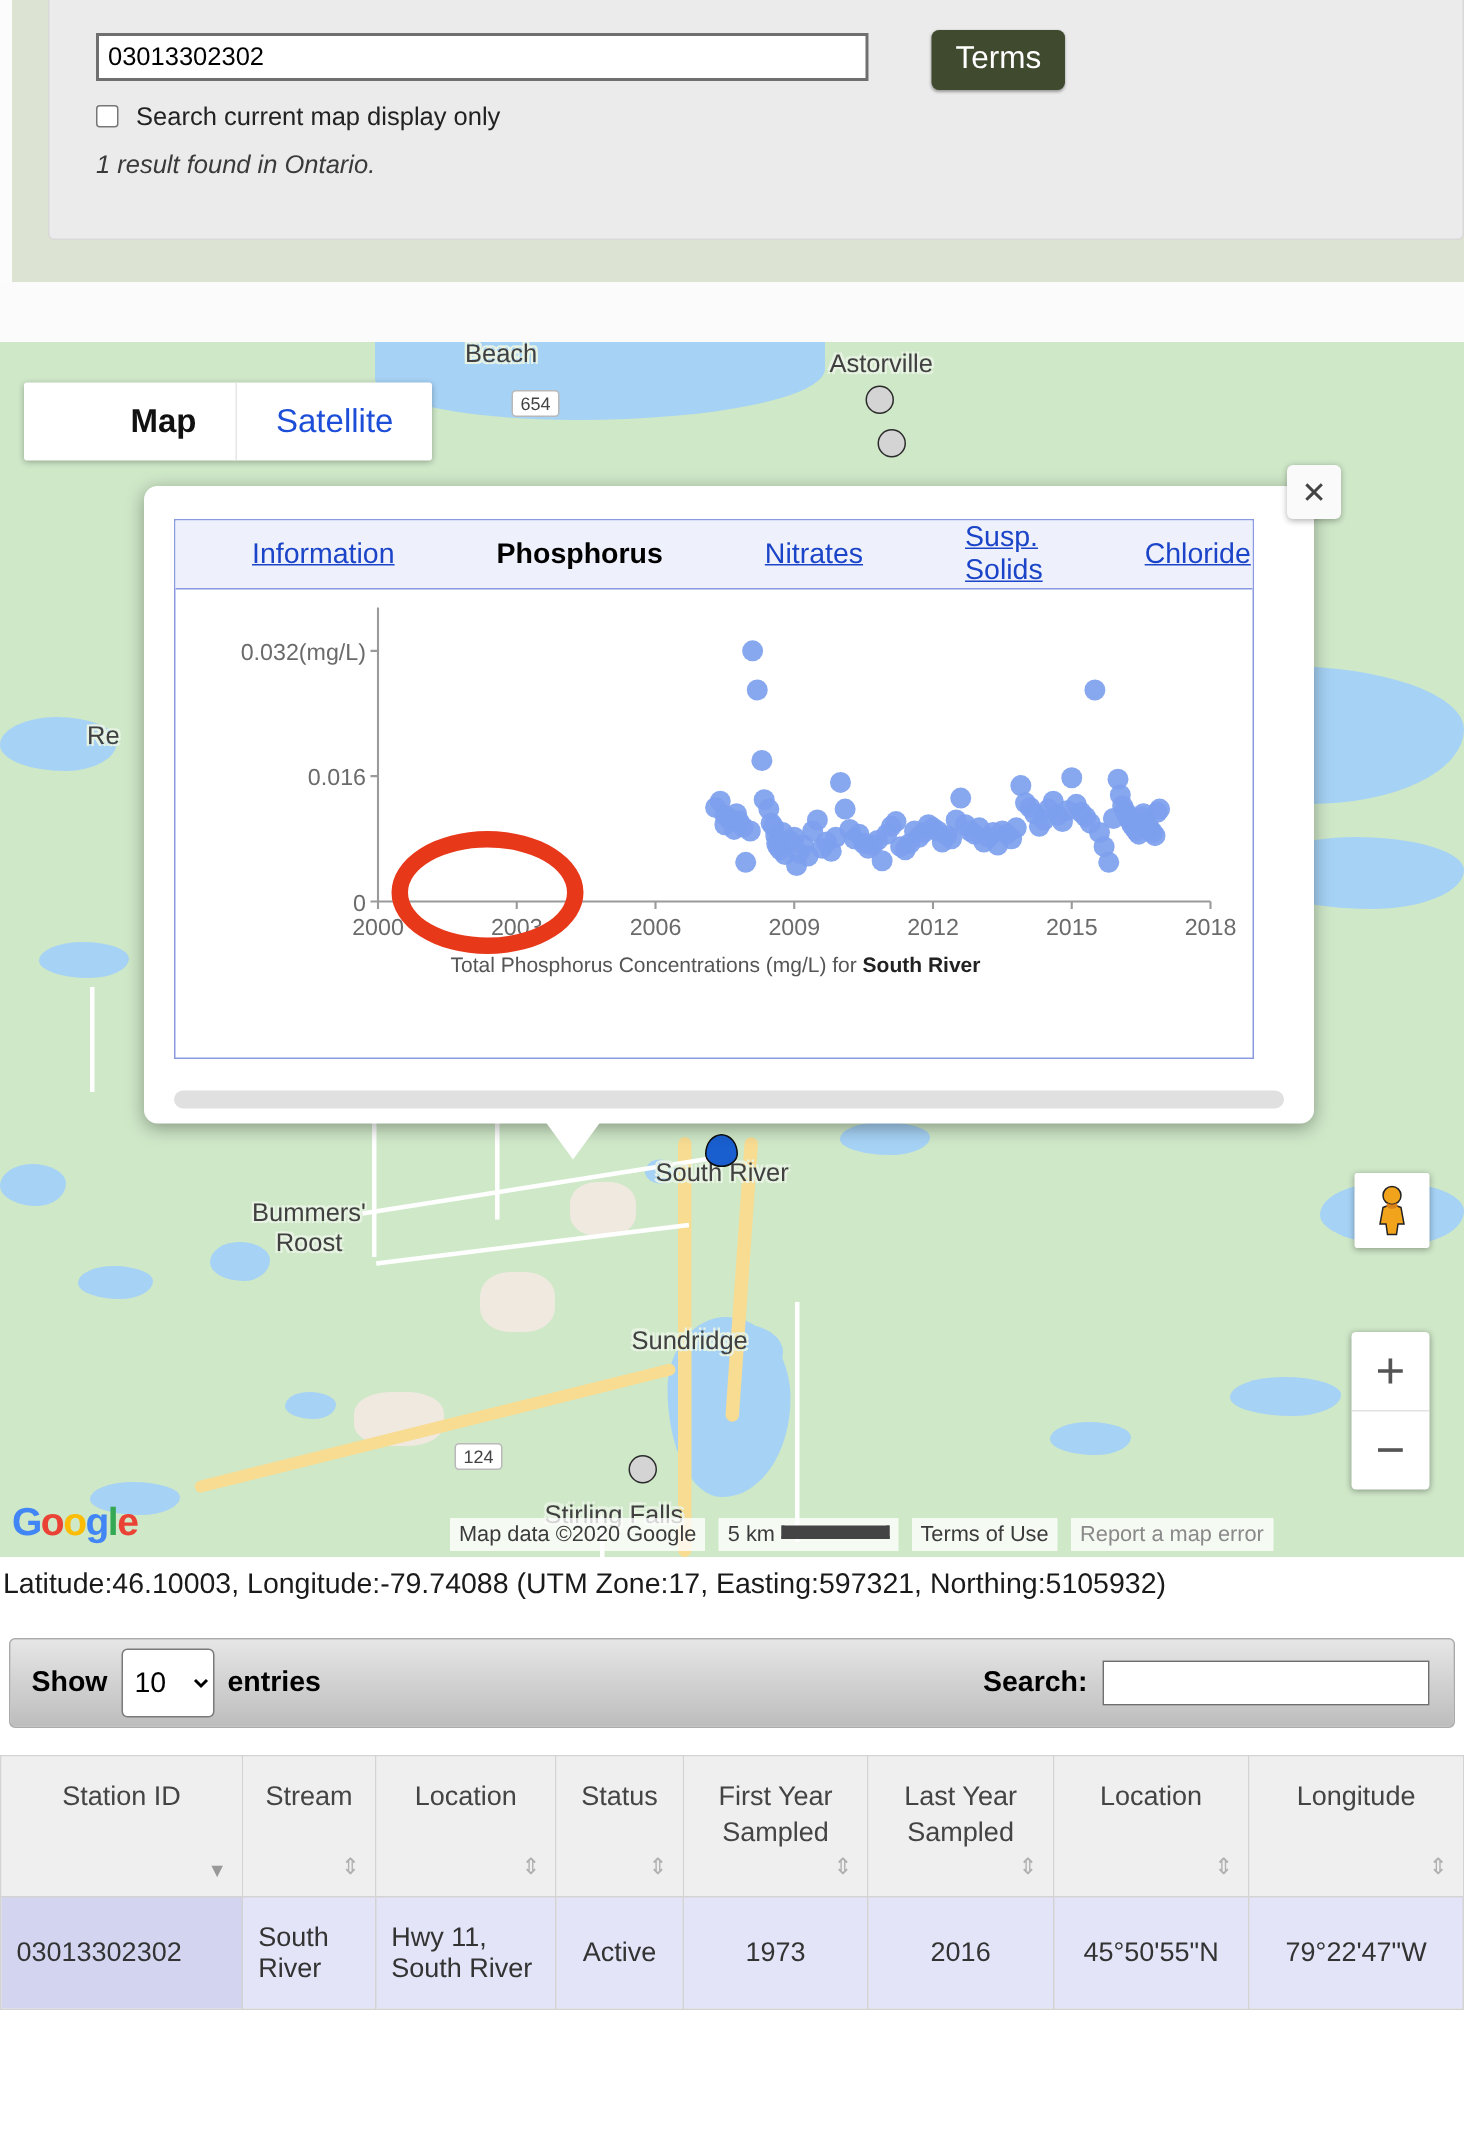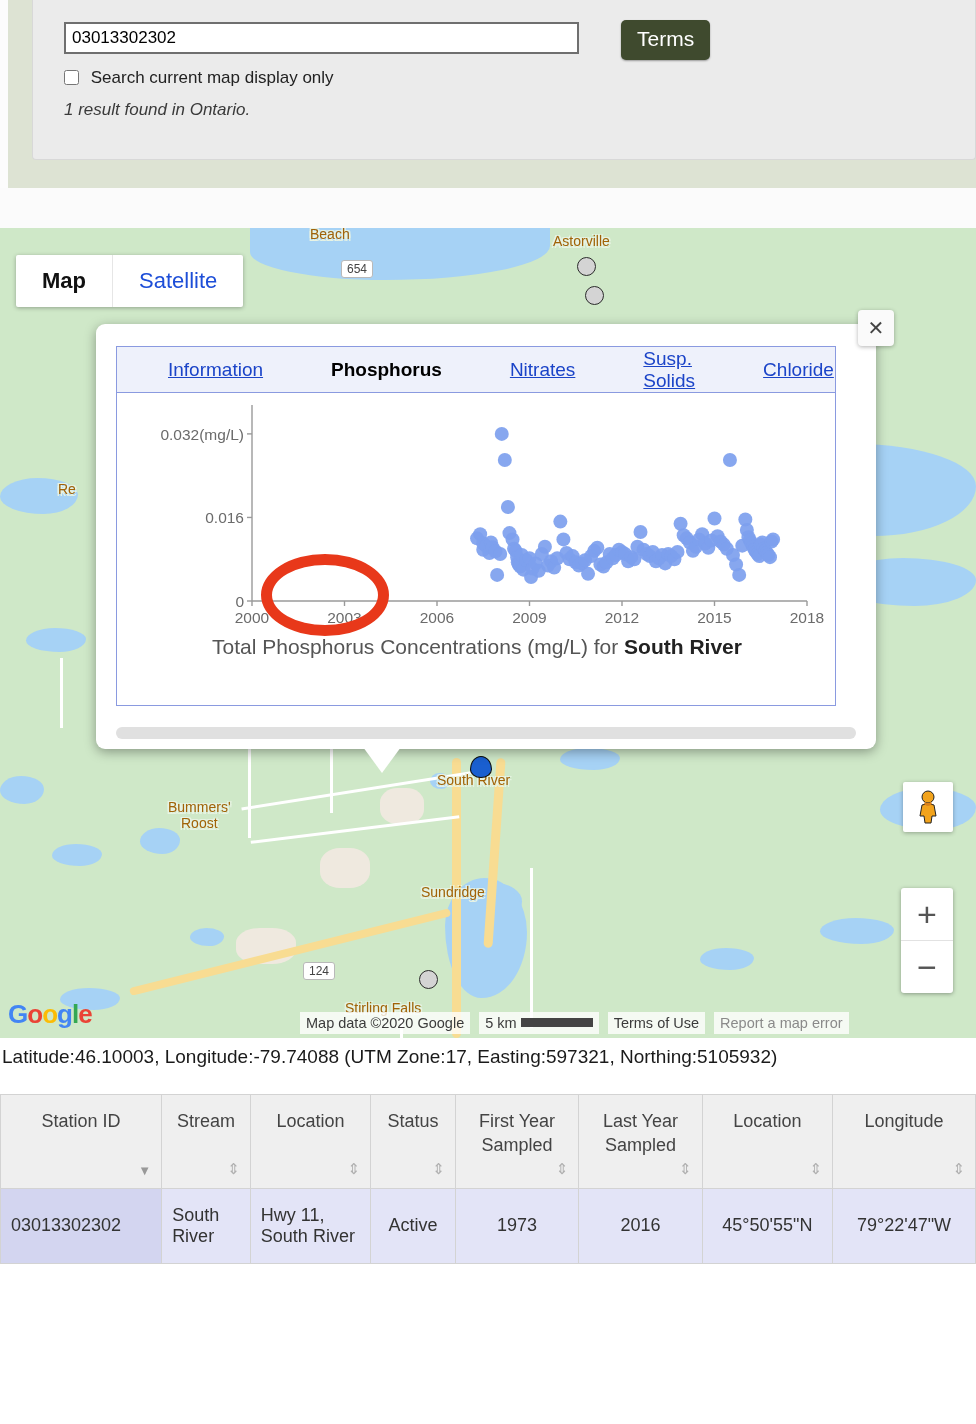--- a/index.html
+++ b/index.html
@@ -55,21 +55,21 @@
     background:#cfe8c8; overflow:hidden;
   }
   .map-bg { position:absolute; inset:0; }
   .water { position:absolute; background:#a6d2f5; border-radius:48% 52% 44% 56%/ 52% 46% 54% 48%; }
   .lake-big { position:absolute; background:#a6d2f5; }
   .road-y { position:absolute; background:#f8dc92; border-radius:6px; }
   .road-w { position:absolute; background:#ffffff; }
   .terrain-beige { position:absolute; background:#efe9df; border-radius:40%; }
 
   .maplabel {
-    position:absolute; color:#a16207; font-size:14px;
+    position:absolute; color:#404040; font-size:17px;
     font-family:"Liberation Sans", sans-serif;
     text-shadow: -1.5px -1.5px 0 #e8f3e4, 1.5px -1.5px 0 #e8f3e4,
                  -1.5px 1.5px 0 #e8f3e4, 1.5px 1.5px 0 #e8f3e4;
     white-space:pre; line-height:1.15;
   }
 
   .shield {
     position:absolute; background:#fff; border:1px solid #b9b9b9; border-radius:3px;
     font-size:12px; color:#444; padding:1px 5px; font-family:"Liberation Sans", sans-serif;
   }
@@ -78,21 +78,21 @@
     background:#d4d4d4; border:1.5px solid #2b2b2b;
   }
   .marker-pin {
     position:absolute; width:22px; height:22px; background:#1a5fd0;
     border:1.5px solid #0d0d0d; border-radius:50% 50% 50% 50%/60% 60% 40% 40%;
   }
 
   
   .map-type {
     position:absolute; left:16px; top:27px; background:#fff; display:flex;
-    box-shadow:0 1px 4px rgba(0,0,0,.3); border-radius:2px;
+    box-shadow:0 1px 4px rgba(0,0,0,.3); border-radius:2px;padding-left:45px;
   }
   .map-type div { padding:13px 26px; font-size:22px; cursor:pointer; }
   .map-type .active { font-weight:bold; color:#111; border-right:1px solid #e6e6e6; }
   .map-type .inactive { color:#1d4ed8; }
 
   .pegman {
     position:absolute; right:23px; top:554px; width:50px; height:50px;
     background:#fff; box-shadow:0 1px 4px rgba(0,0,0,.3); border-radius:2px;
     display:flex; align-items:center; justify-content:center; cursor:pointer;
   }
@@ -154,21 +154,21 @@
   .iw-scroll {
     position:absolute; left:20px; right:20px; bottom:10px; height:12px;
     background:#e0e0e0; border-radius:6px;
   }
 
   
   .chart-area { position:relative; width:720px; height:312px; }
   .chart-svg { position:absolute; left:0; top:0; }
   .chart-caption {
     position:absolute; left:0; right:0; top:242px; text-align:center;
-    font-size:21px; color:#555; font-family:"Liberation Sans", sans-serif;
+    font-size:14px; color:#555; font-family:"Liberation Sans", sans-serif;
   }
   .chart-caption b { color:#222; }
 
   
   .annot-ellipse {
     position:absolute; left:261px; top:326px; width:128px; height:82px;
     border:11px solid #e8381a; border-radius:50%; pointer-events:none; z-index:40;
   }
 
   
@@ -291,21 +291,21 @@
     <div class="road-w" style="left:740px;top:290px;width:2.5px;height:96px;"></div>
   </div>
 
   <div class="maplabel" style="left:310px;top:-2px;">Beach</div>
   <div class="maplabel" style="left:553px;top:5px;">Astorville</div>
   <div class="maplabel" style="left:58px;top:253px;">Re</div>
   <div class="maplabel" style="left:437px;top:544px;">South River</div>
   <div class="maplabel" style="left:168px;top:571px;text-align:center;">Bummers'
 Roost</div>
   <div class="maplabel" style="left:421px;top:656px;">Sundridge</div>
-  <div class="maplabel" style="left:345px;top:772px;">Stirling Falls</div>
+  <div class="maplabel" style="left:363px;top:772px;">Stirling Falls</div>
 
   <div class="shield" style="left:341px;top:32px;">654</div>
   <div class="shield" style="left:303px;top:734px;">124</div>
 
   <div class="stn-circle" style="left:577px;top:29px;"></div>
   <div class="stn-circle" style="left:585px;top:58px;"></div>
   <div class="stn-circle" style="left:419px;top:742px;"></div>
   <div class="marker-pin" style="left:470px;top:528px;"></div>
 
   <div class="map-type">
@@ -494,20 +494,29 @@
     </div>
     <div class="iw-scroll"></div>
   </div>
   <div class="infowin-tail"></div>
   <div class="annot-ellipse"></div>
 </div>
 
 <div class="latlon">Latitude:46.10003, Longitude:-79.74088 (UTM Zone:17, Easting:597321, Northing:5105932)</div>
 
 <div class="tbl-wrap">
+  <div class="tbl-toolbar">
+    <span class="show-label">Show</span>
+    <select class="entries-select" id="page-size-select"><option value="10">10</option><option value="25">25</option><option value="50">50</option><option value="100">100</option></select>
+    <span class="entries-label">entries</span>
+    <span class="search-group">
+      <label>Search:</label>
+      <input type="text" value="" style="">
+    </span>
+  </div>
 
   <table class="stations">
     <thead>
       <tr>
         <th style="width:158px"><span>Station ID</span><span class="sorter desc">▼</span></th>
         <th style="width:87px"><span>Stream</span><span class="sorter">⇕</span></th>
         <th style="width:118px"><span>Location</span><span class="sorter">⇕</span></th>
         <th style="width:83px"><span>Status</span><span class="sorter">⇕</span></th>
         <th style="width:121px"><span>First Year Sampled</span><span class="sorter">⇕</span></th>
         <th style="width:121px"><span>Last Year Sampled</span><span class="sorter">⇕</span></th>

